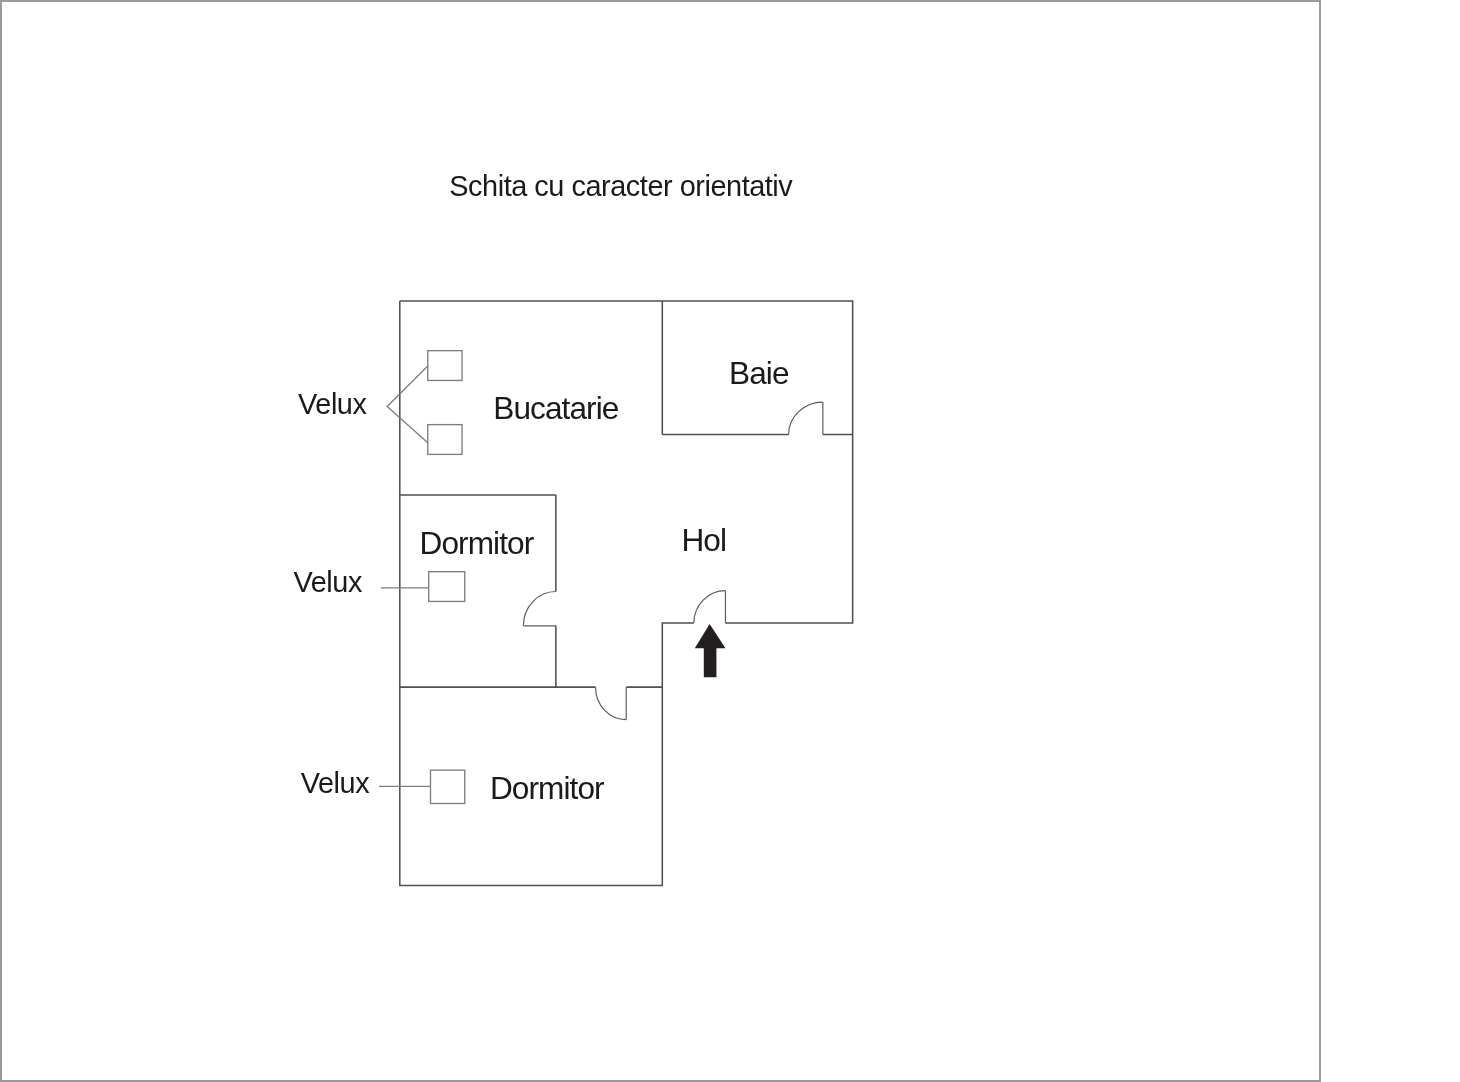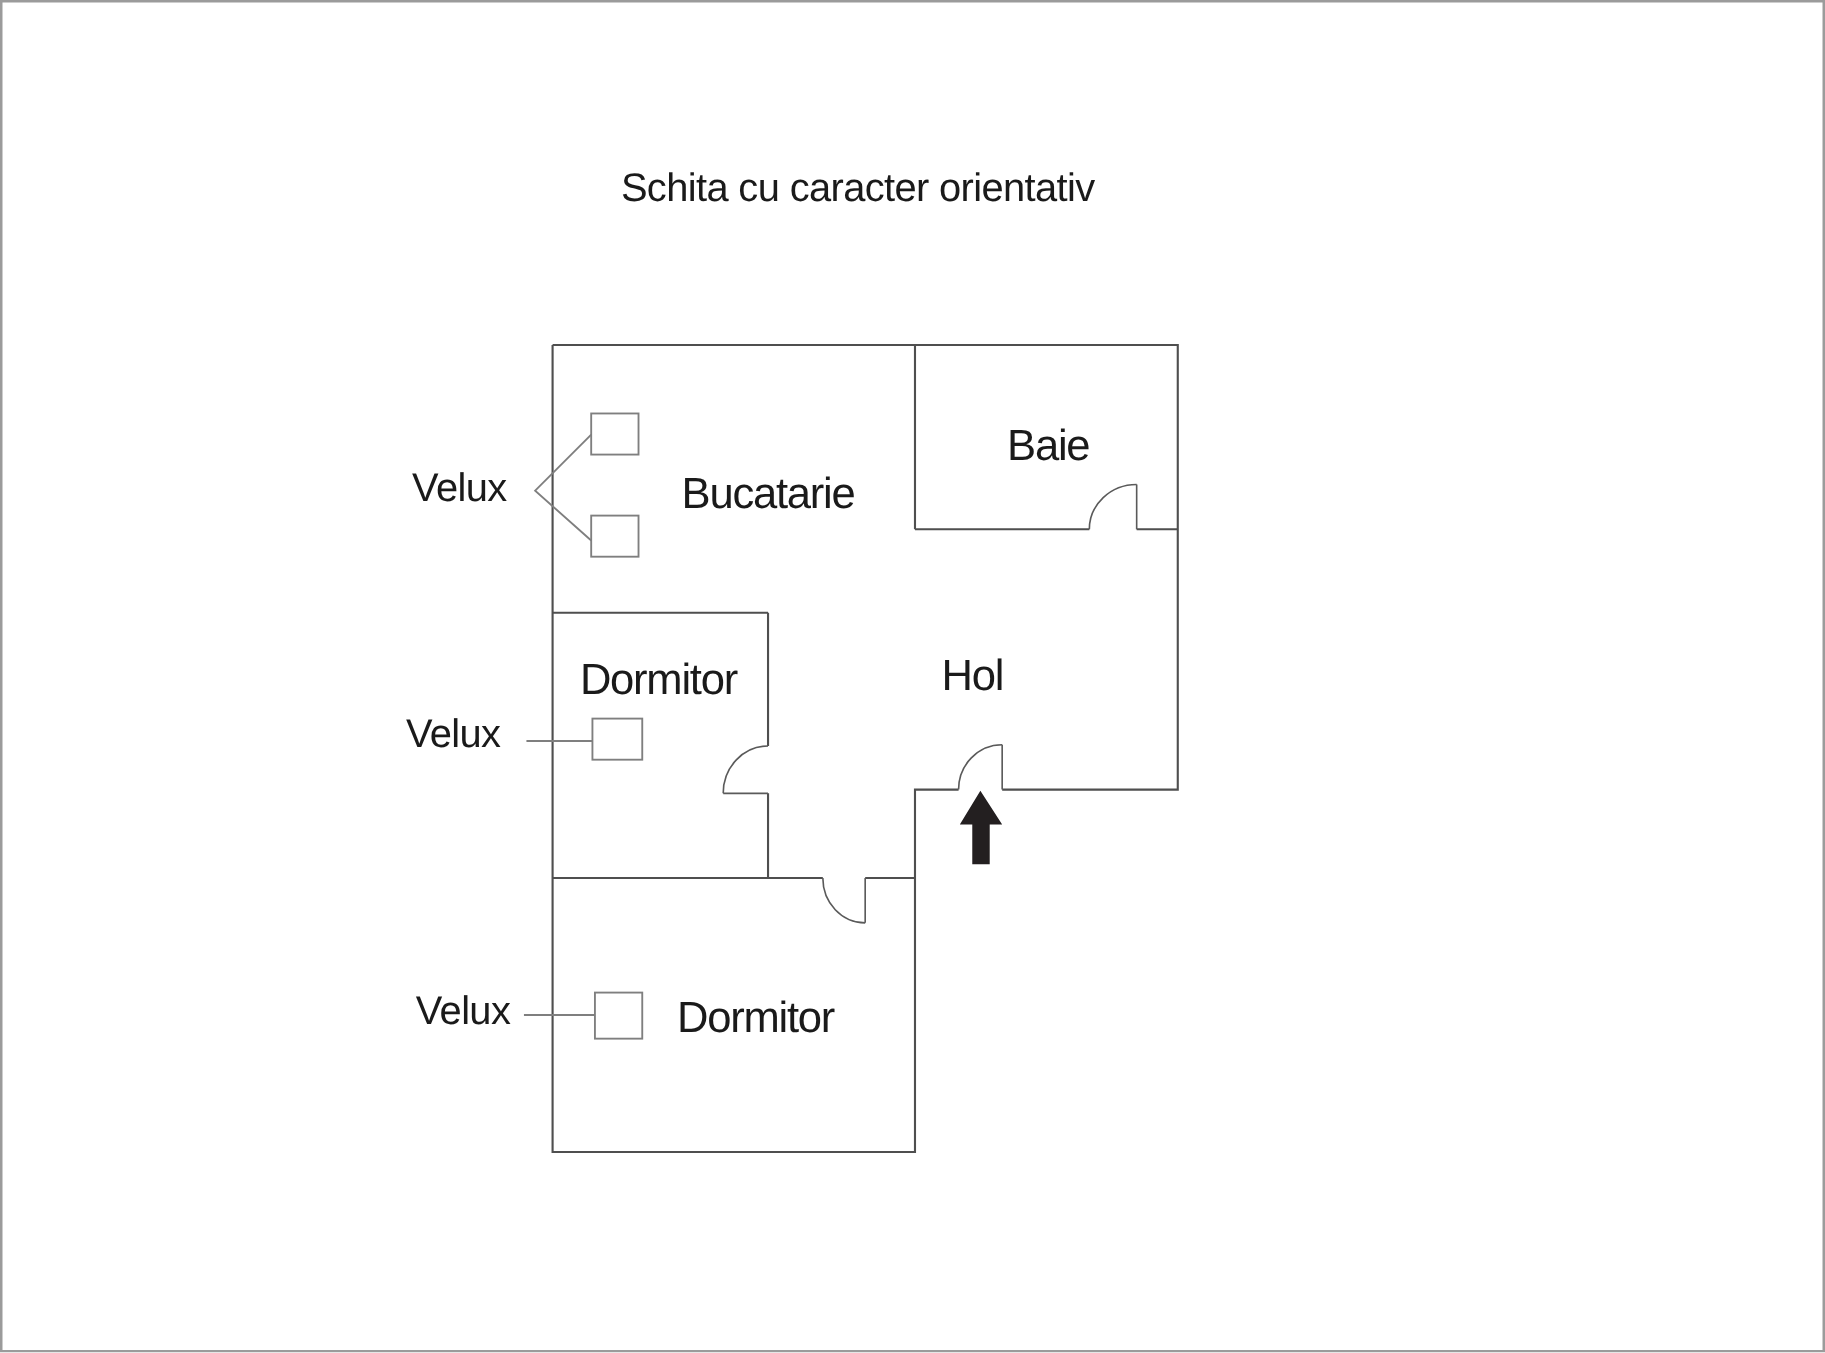--- a/index.html
+++ b/index.html
@@ -2,21 +2,21 @@
 <html><head>
 <meta charset="utf-8">
 <style>
   html, body {
     margin: 0;
     padding: 0;
     background: #ffffff;
   }
   .canvas {
     position: relative;
-    width: 1460px;
+    width: 1321px;
     height: 1082px;
     box-sizing: border-box;
     border: 2px solid #9b9b9b;
     background: #ffffff;
     font-family: "Liberation Sans", sans-serif;
     overflow: hidden;
   }
   .plan-svg {
     position: absolute;
     left: 0;

